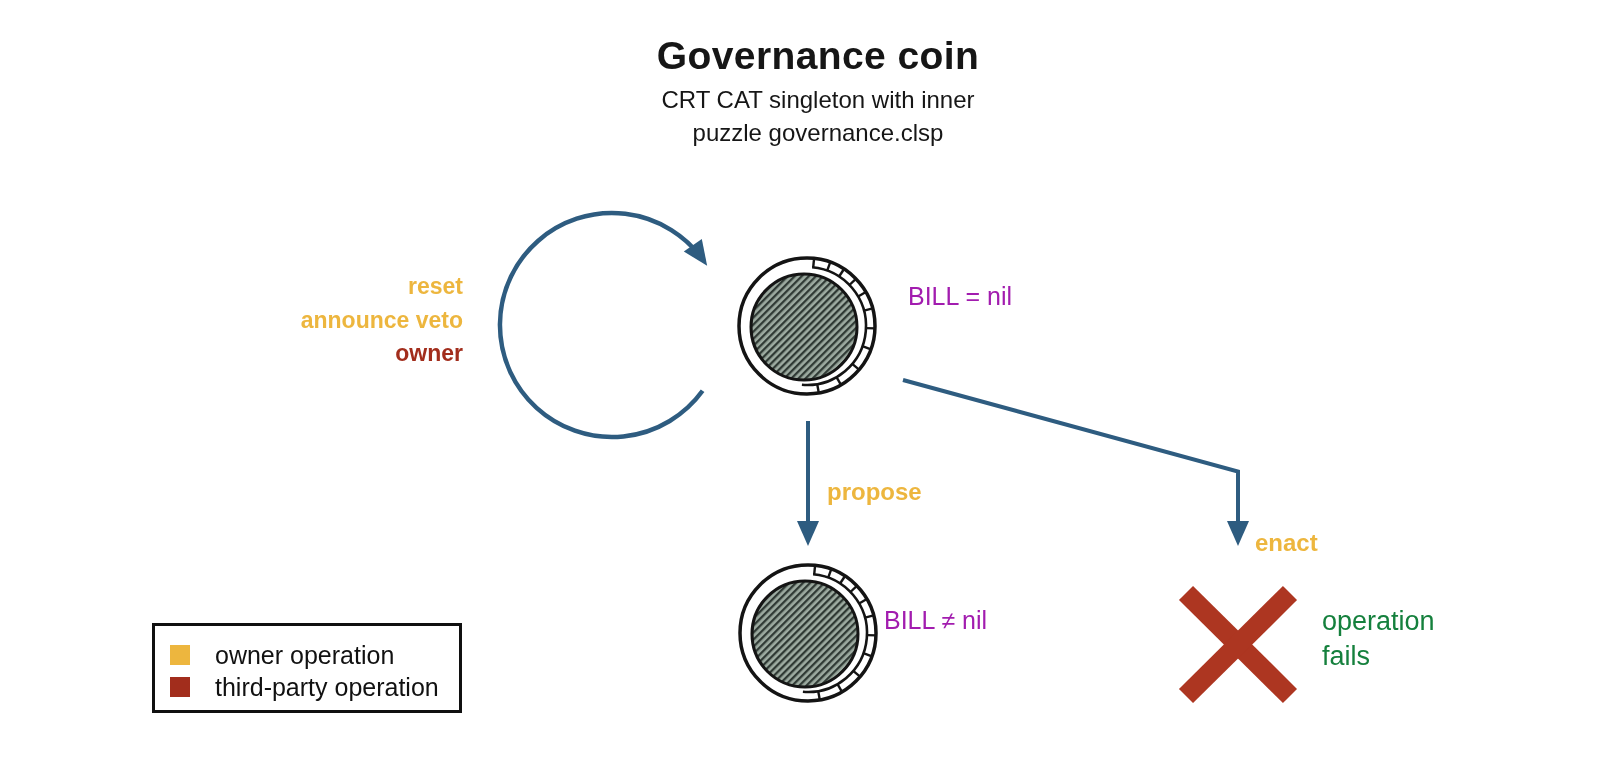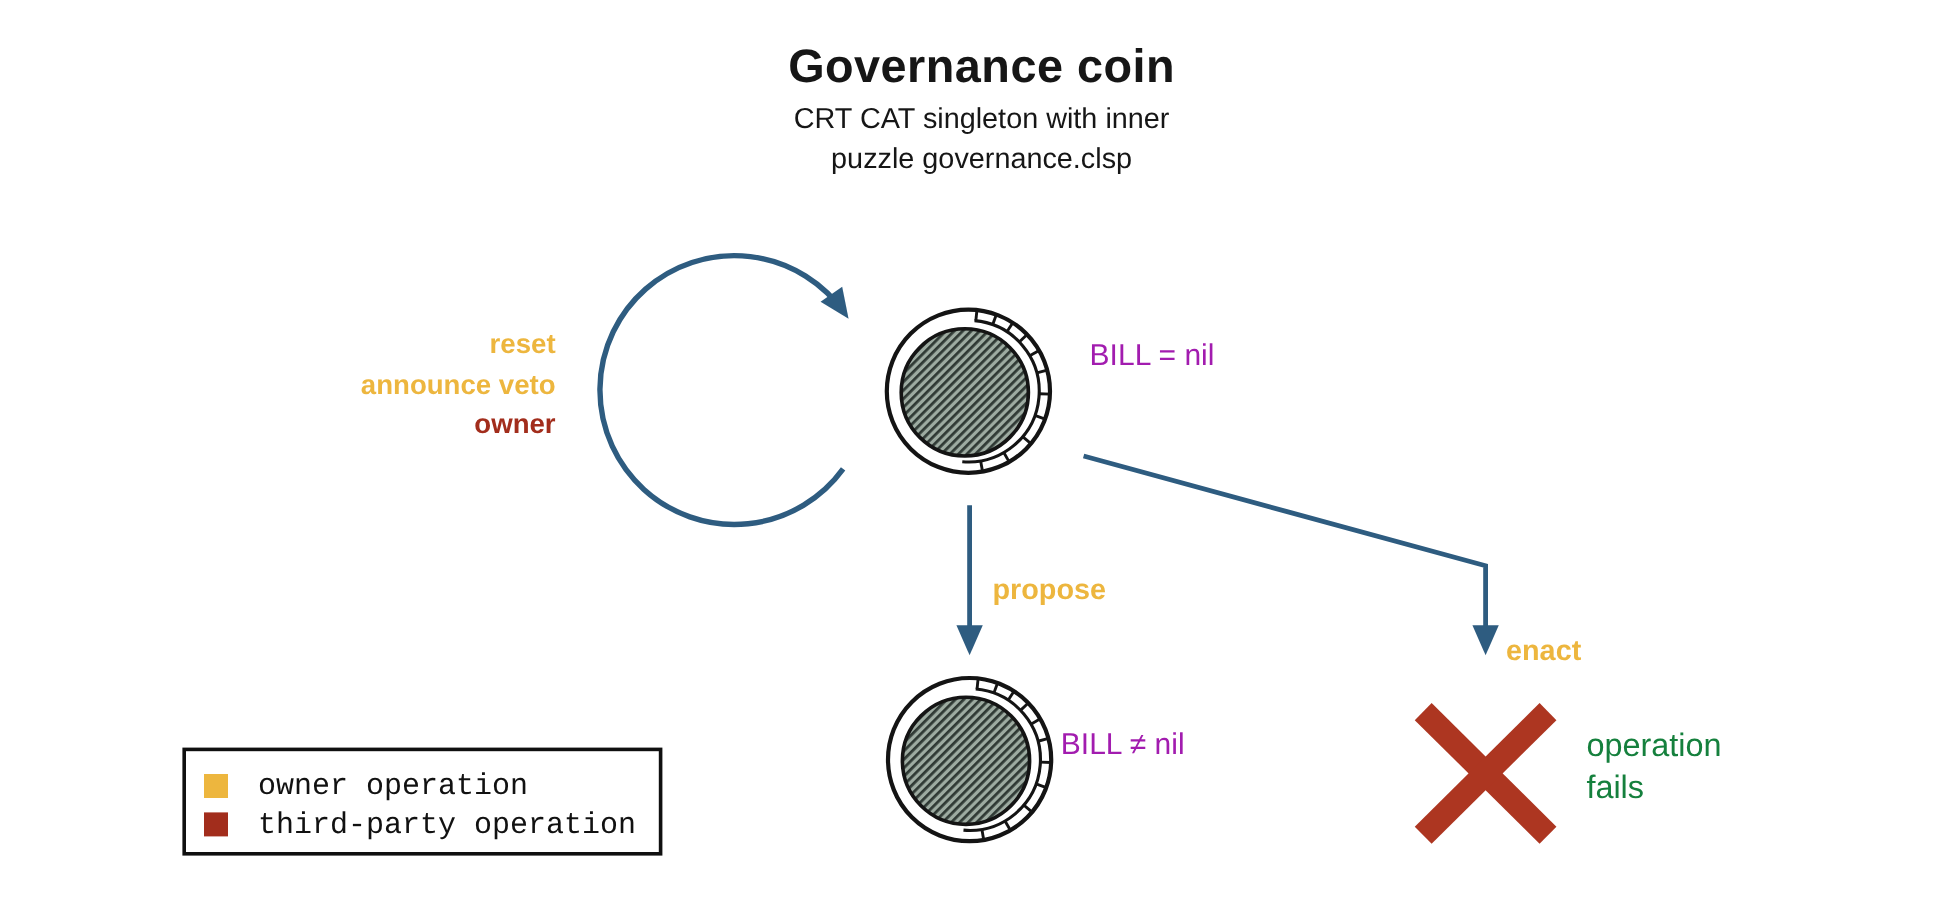--- a/index.html
+++ b/index.html
@@ -30,22 +30,22 @@
   
   .action { font-weight:700; font-size:24px; white-space:nowrap;margin-top:45px; }
   .lbl-owner { color:var(--owner-yellow); }
   .lbl-third { color:var(--third-party-red); }
   .loop-labels { right:1149px; top:270px; text-align:right; line-height:33.5px; font-size:23px; font-weight:700; white-space:nowrap; }
   .state-label { font-size:25px; font-weight:500; white-space:nowrap; color:#a21caf; }
   .fail-label { left:1322px; top:604px; font-size:27px; font-weight:500; line-height:35px; color:#15803d; }
 
   
   .legend {
-    left:152px; top:623px; width:400px; height:90px; box-sizing:border-box;
-    border:3px solid #101010; padding:13px 0 0 15px;font-family:Liberation Mono, monospace;
+    left:152px; top:623px; width:310px; height:90px; box-sizing:border-box;
+    border:3px solid #101010; padding:13px 0 0 15px;
   }
   .legend-row { display:flex; align-items:center; height:32px; }
   .swatch { width:20px; height:20px; margin-right:25px; flex:0 0 auto; }
   .swatch.owner { background:var(--owner-yellow); }
   .swatch.third { background:var(--third-party-red); }
   .legend-text { font-size:25px; font-weight:500; color:#111; white-space:nowrap; }
 </style>
 </head>
 <body>
 

